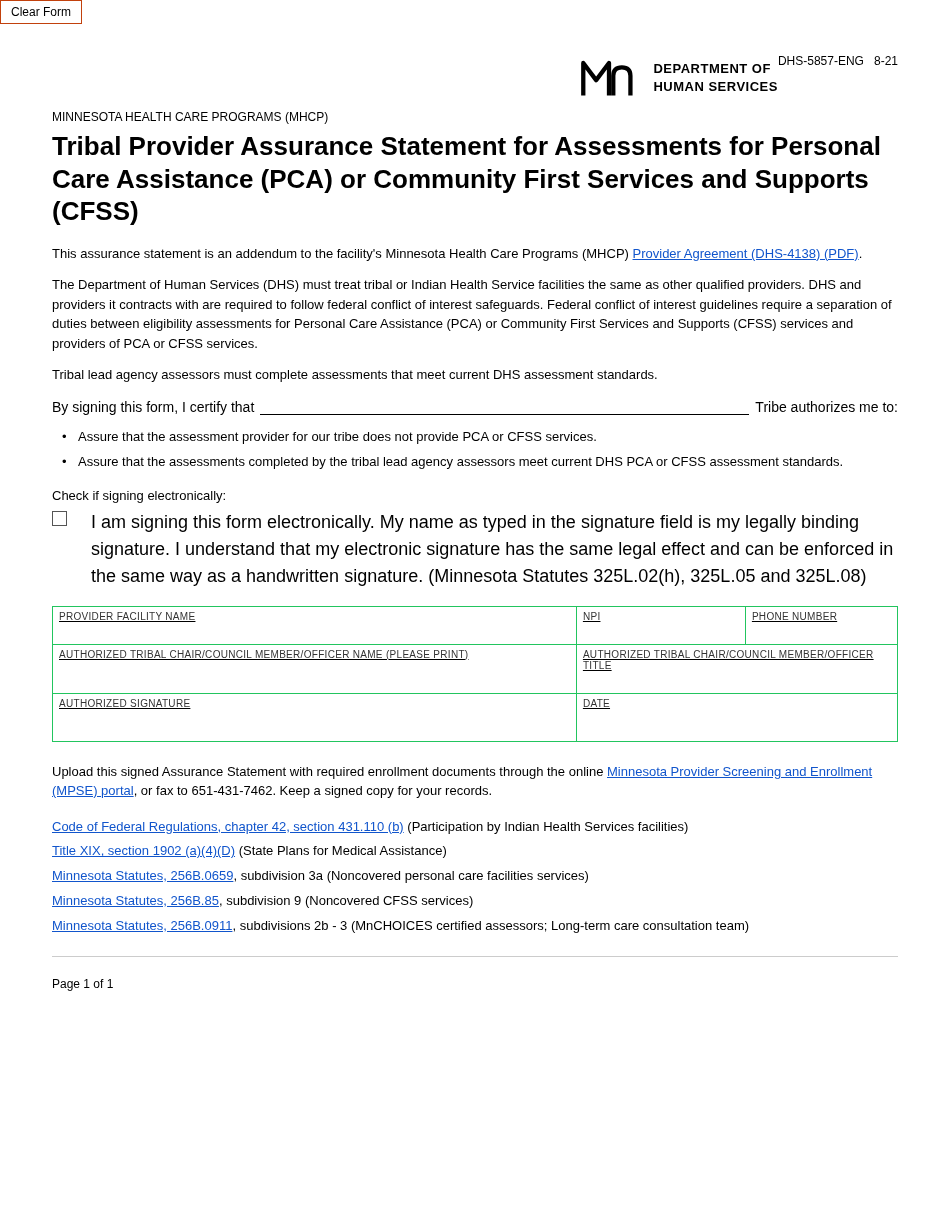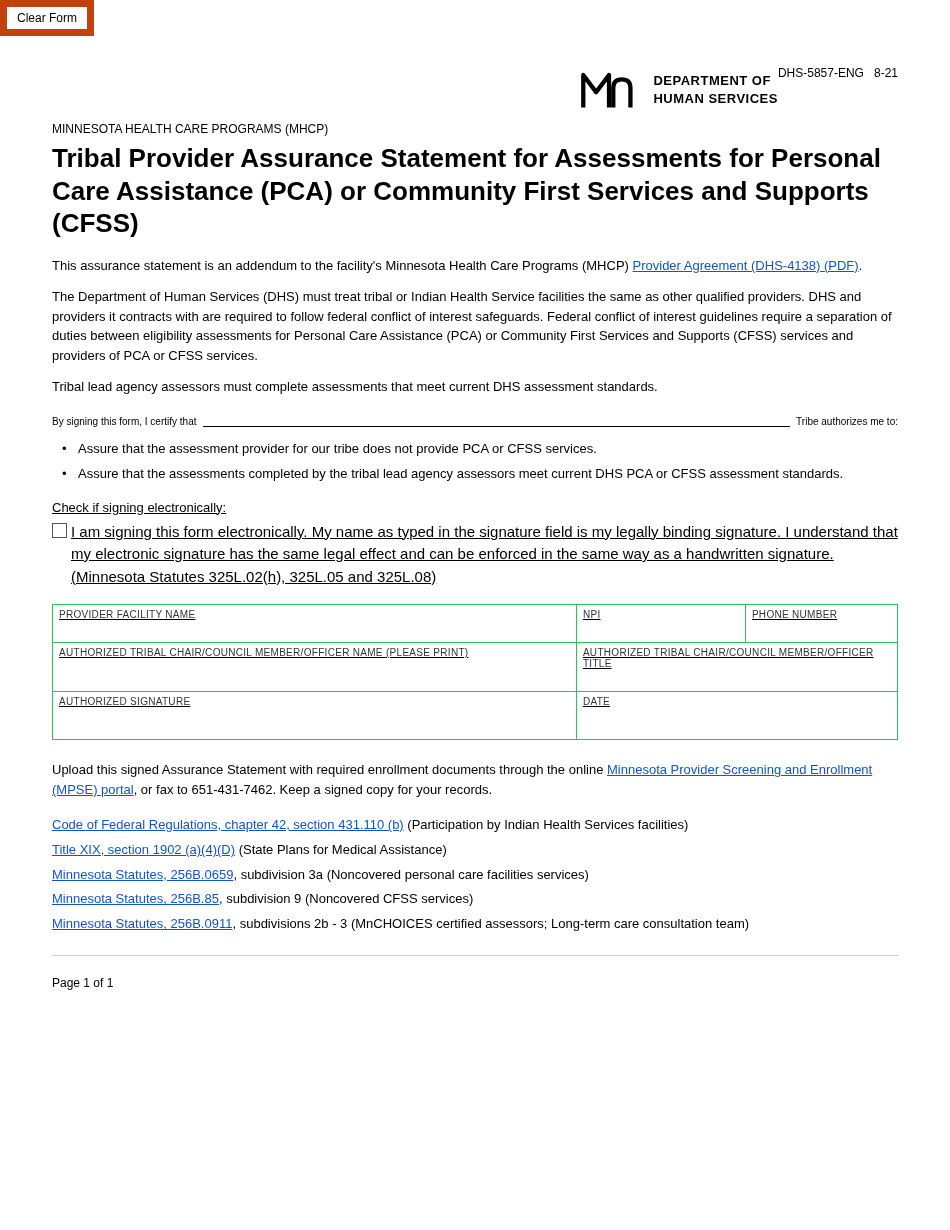--- a/index.html
+++ b/index.html
@@ -67,21 +67,21 @@
     .intro-para {
       font-size: 13px;
       line-height: 1.5;
       margin-bottom: 12px;
     }
     .intro-para a {
       color: #1155cc;
       text-decoration: underline;
     }
     .certify-line {
-      font-size: 10px;
+      font-size: 14px;
       margin-bottom: 12px;
       display: flex;
       align-items: flex-end;
       gap: 6px;
     }
     .certify-underline {
       border-bottom: 1px solid #000;
       flex: 1;
       min-width: 200px;
       height: 18px;
@@ -99,31 +99,30 @@
       padding-left: 16px;
       position: relative;
     }
     .bullet-list li::before {
       content: "•";
       position: absolute;
       left: 0;
     }
     .electronic-section {
       margin-bottom: 16px;
-      text-decoration: underline;
     }
     .electronic-label {
       font-size: 13px;
       margin-bottom: 6px;
     }
     .checkbox-row {
       display: flex;
       align-items: flex-start;
-      gap: 4px;
-      font-size: 15px;
+      gap: 24px;
+      font-size: 18px;
       line-height: 1.5;
     }
     .checkbox-box {
       width: 15px;
       height: 15px;
       border: 1.5px solid #555;
       flex-shrink: 0;
       margin-top: 2px;
       background: #fff;
       cursor: pointer;
@@ -181,21 +180,21 @@
     .divider {
       border: none;
       border-top: 1px solid #ccc;
       margin: 8px 0;
     }
   </style>
 </head>
 <body>
 
 <div style="padding: 0; margin: 0;">
-  <button class="clear-form-bar" style="border:7px solid #c2410c; background:#fff; padding:4px 10px; font-size:12px; cursor:pointer;">Clear Form</button>
+  <button class="clear-form-bar" style="border:1px solid #c2410c; background:#fff; padding:4px 10px; font-size:12px; cursor:pointer;">Clear Form</button>
 </div>
 
 <div class="page-container">
 
   <div class="header-section">
     <div class="logo-area">
 
       <div class="logo-icon">
         <svg class="mn-logo" viewBox="0 0 70 55" xmlns="http://www.w3.org/2000/svg">
 

